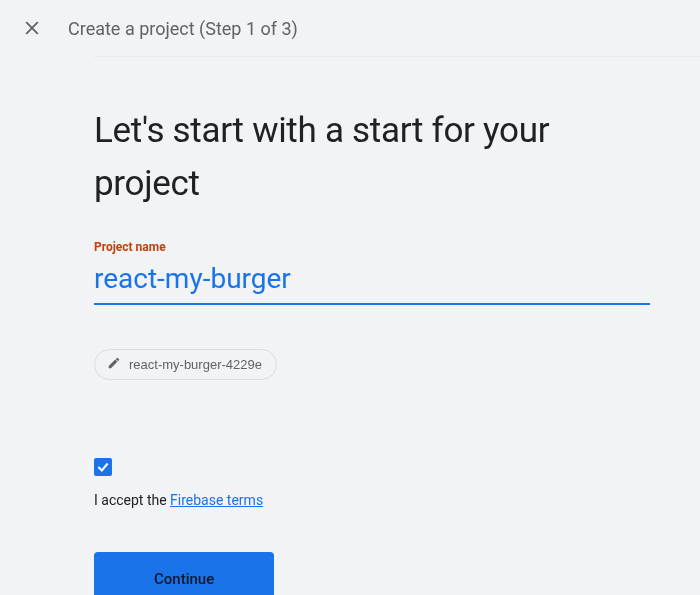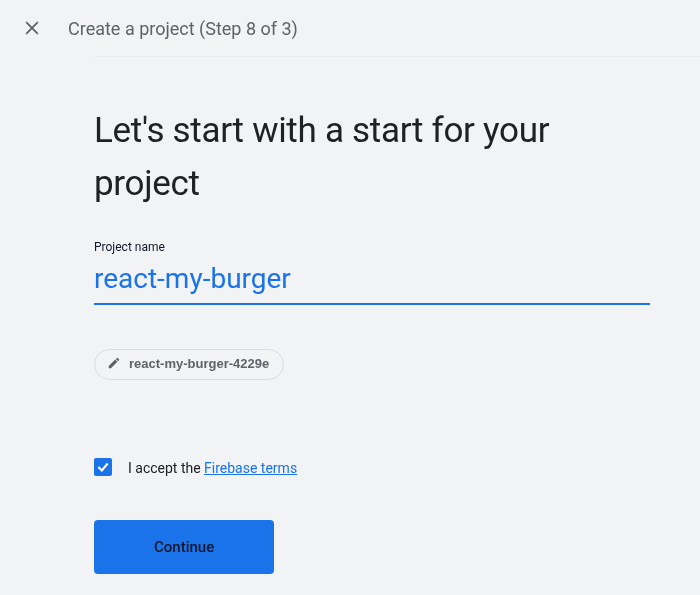--- a/index.html
+++ b/index.html
@@ -46,60 +46,61 @@
     .main-heading {
       font-size: 35px;
       font-weight: 400;
       color: #202124;
       letter-spacing: -0.3px;
       line-height: 1.5;
       margin-bottom: 30px;
     }
     .field-label {
       font-size: 12px;
-      color: #0f172a;
+      color: #c2410c;
       margin-bottom: 4px;
-      font-weight: 400;
+      font-weight: 700;
     }
     .project-input {
       width: 100%;
       border: none;
       border-bottom: 2px solid #1a73e8;
       background: transparent;
       font-size: 28px;
       color: #1a73e8;
       font-weight: 400;
       padding: 4px 0 8px 0;
       outline: none;
       font-family: inherit;
     }
     .chip-row {
       margin-top: 44px;
     }
     .chip {
       display: inline-flex;
+      align-items: center;
       gap: 8px;
       border: 1px solid #dadce0;
       border-radius: 16px;
       padding: 6px 14px 6px 12px;
       font-size: 13px;
       color: #5f6368;
       cursor: pointer;
       background: transparent;
-      font-weight: bold;
     }
     .chip svg {
       width: 14px;
       height: 14px;
     }
     .terms-row {
       display: flex;
-      align-items: flex-end;
+      align-items: flex-start;
       gap: 16px;
       margin-top: 78px;
+      flex-direction: column;
     }
     .checkbox {
       width: 18px;
       height: 18px;
       background: #1a73e8;
       display: flex;
       align-items: center;
       justify-content: center;
       cursor: pointer;
       border-radius: 2px;
@@ -133,21 +134,21 @@
 </head>
 <body>
 
 <div class="header">
   <div class="close-btn">
     <svg viewBox="0 0 24 24" width="20" height="20" fill="none" stroke="currentColor" stroke-width="2.2">
       <line x1="5" y1="5" x2="19" y2="19"></line>
       <line x1="19" y1="5" x2="5" y2="19"></line>
     </svg>
   </div>
-  <div class="header-title">Create a project (Step 8 of 3)</div>
+  <div class="header-title">Create a project (Step 1 of 3)</div>
 </div>
 
 <div class="divider"></div>
 
 <div class="content">
   <h1 class="main-heading">Let's start with a start for your project</h1>
 
   <div class="field-label">Project name</div>
   <input class="project-input" type="text" value="react-my-burger" style="">
 

